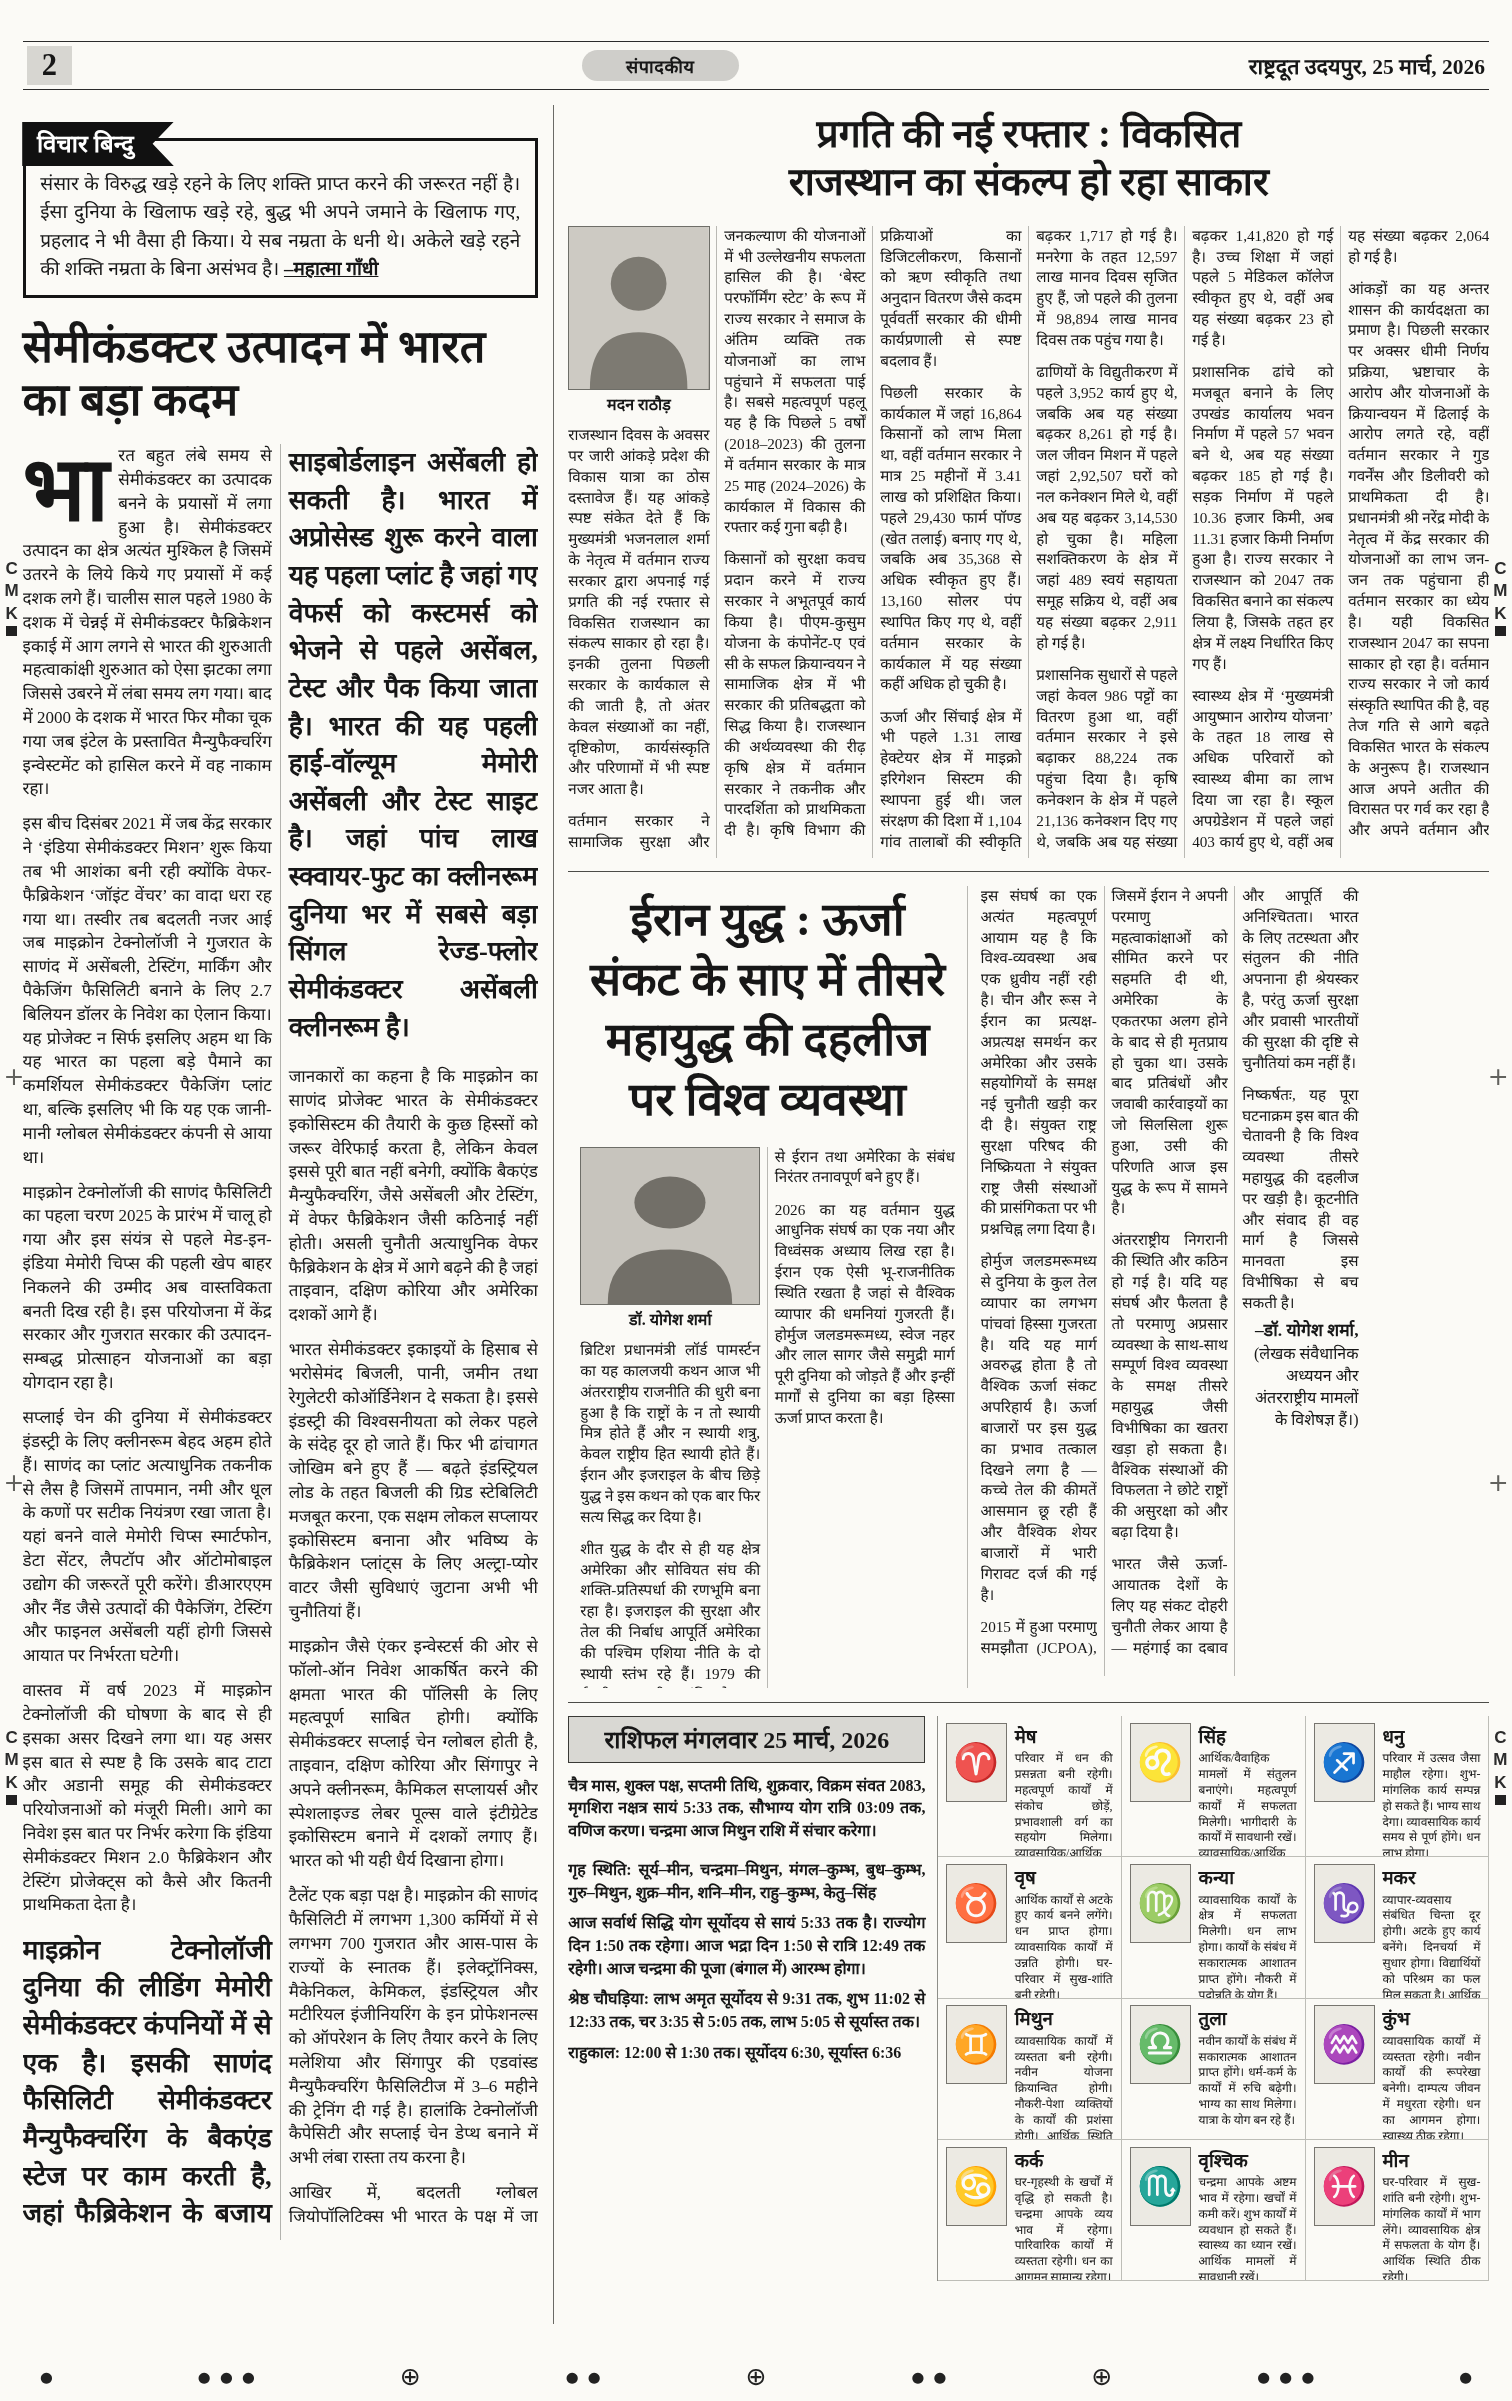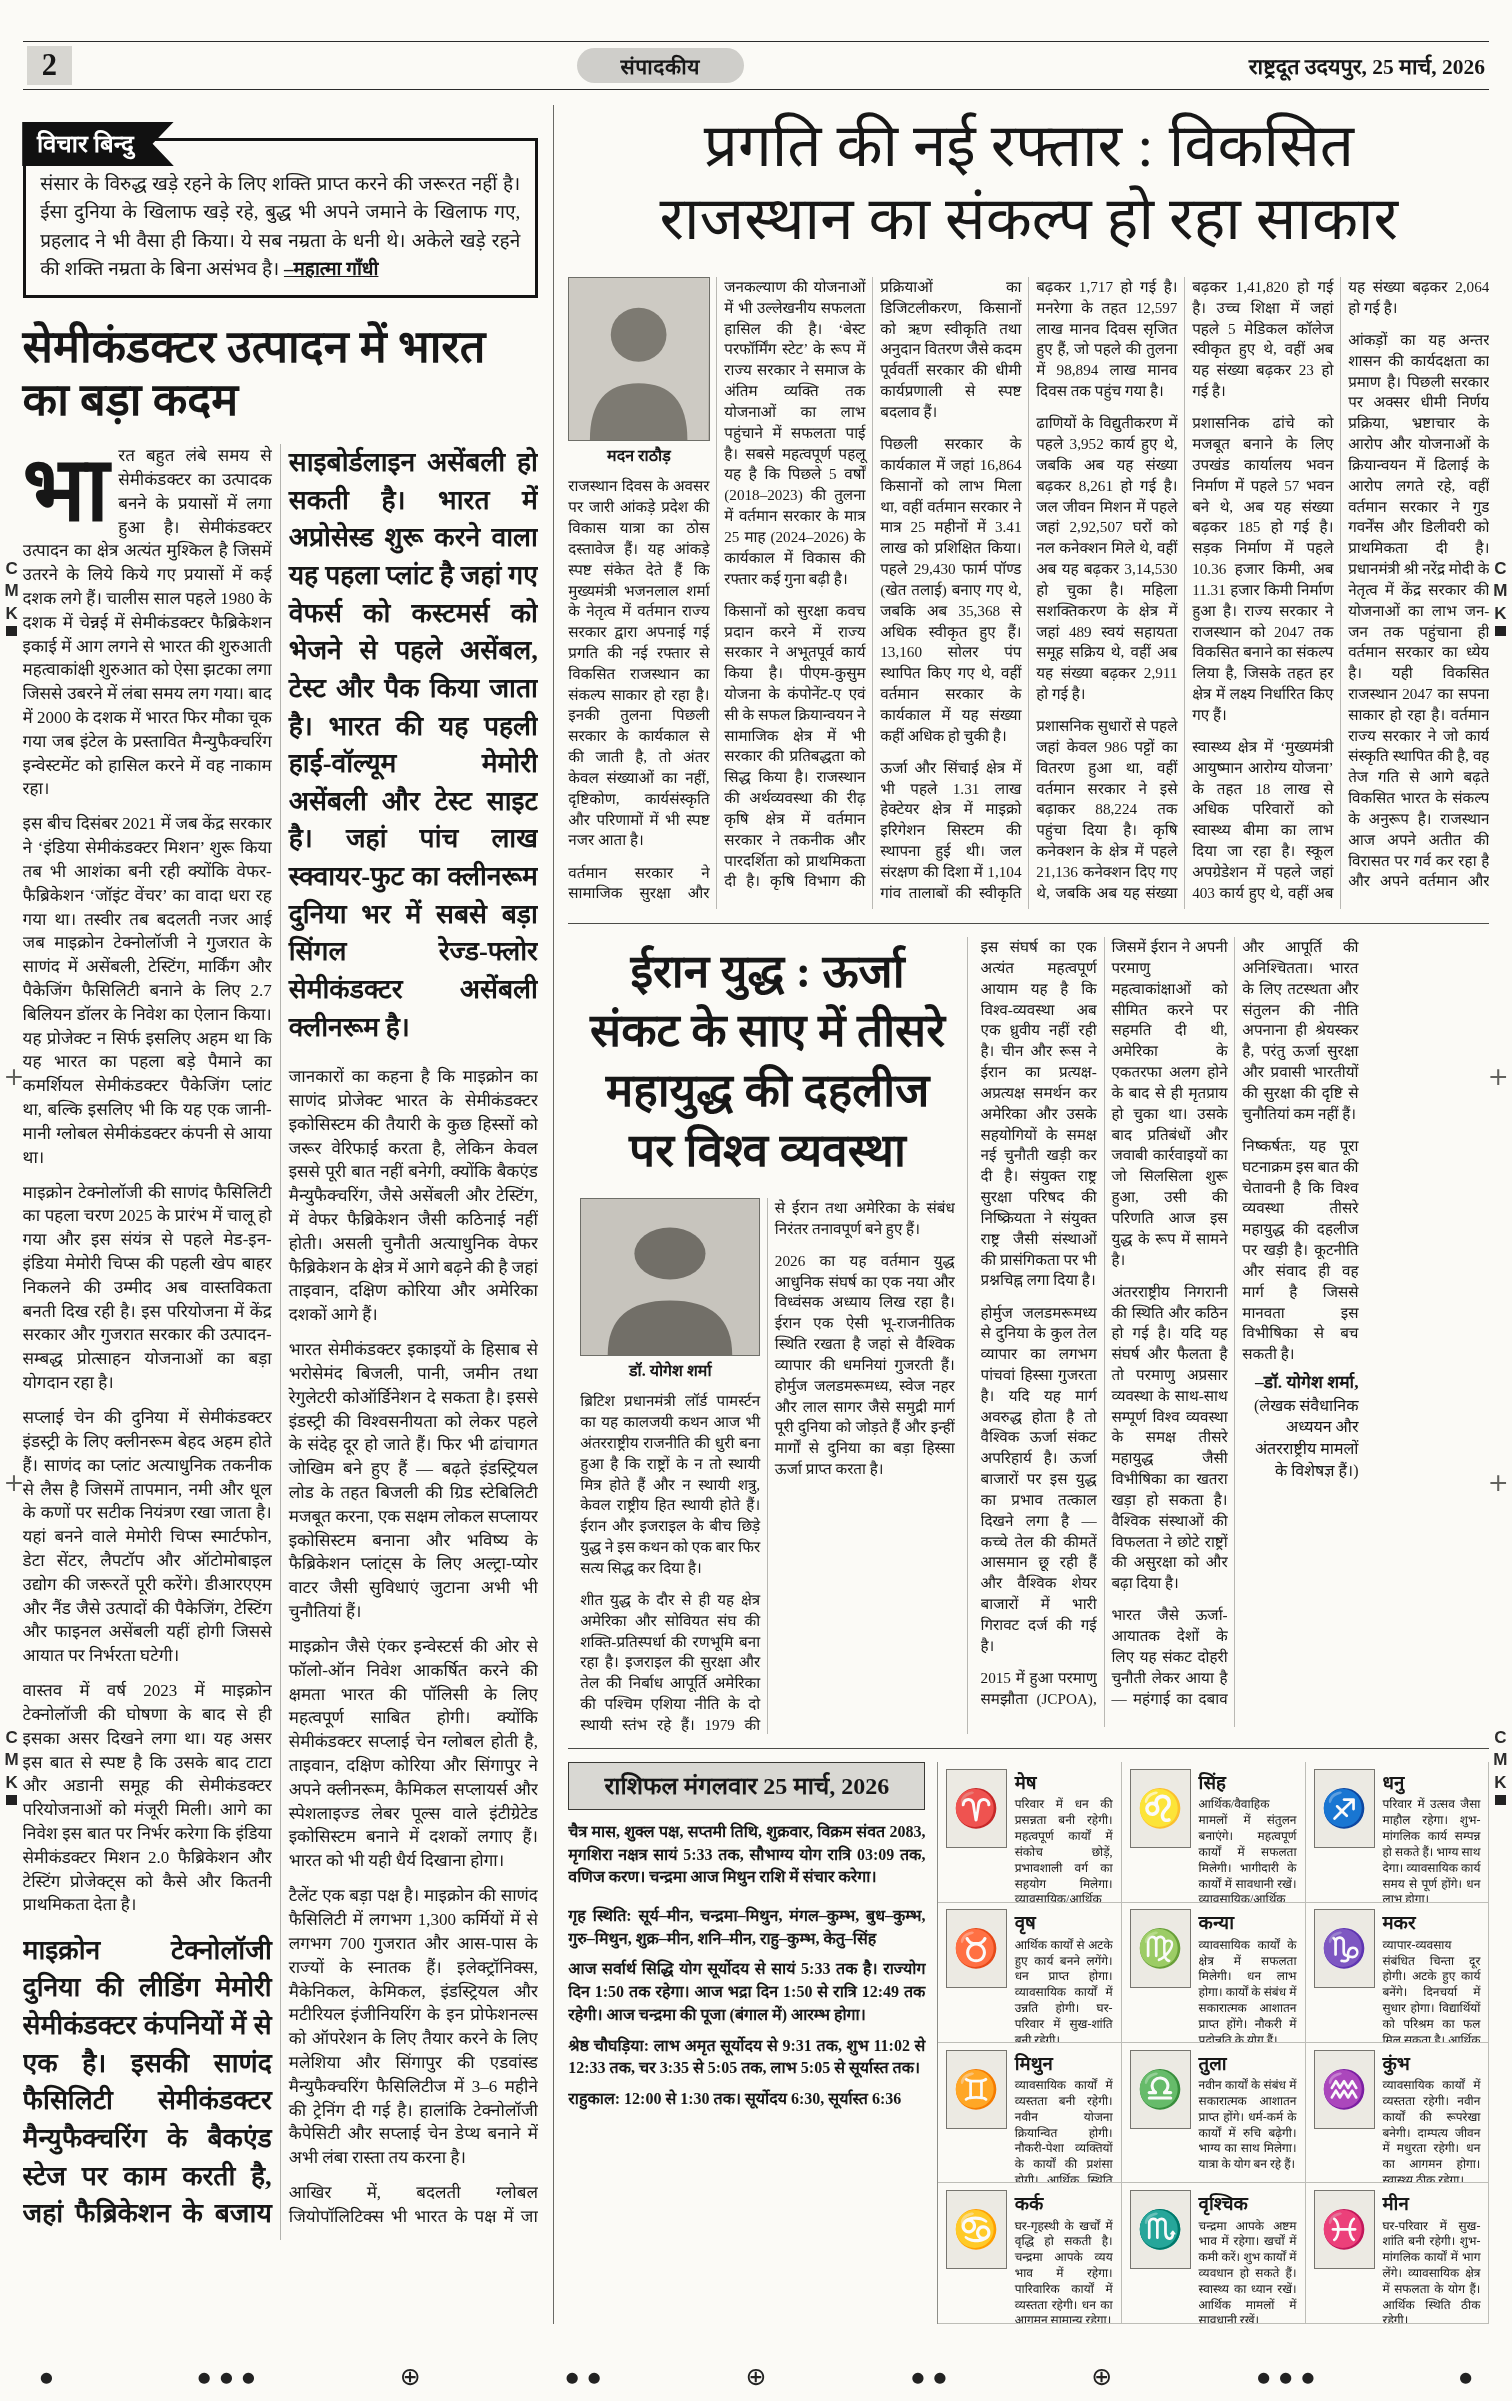--- a/index.html
+++ b/index.html
@@ -10,21 +10,21 @@
     font-family: "Liberation Serif", "DejaVu Serif", serif; overflow: hidden;
   }
   
   header.masthead {
     margin: 41px 22.6px 0; height: 49px; display: flex; align-items: center;
     border-top: 1.7px solid #2b2b2b; border-bottom: 1.7px solid #2b2b2b; padding: 3.4px 4.5px;
   }
   .pagenum { font-size: 30.5px; font-weight: bold; background:#d7d6d1; padding: 1.1px 14.7px; line-height: 1.2; }
   .section-pill {
     margin: 0 auto; background:#cfceca; border-radius: 26px; padding: 3.4px 44px;
-    font-size: 21px; font-weight: bold; letter-spacing: 0.6px;
+    font-size: 18px; font-weight: bold; letter-spacing: 0.6px;
   }
   .dateline { font-size: 21.5px; font-weight: bold; }
   
   .content { display: flex; margin: 14.7px 22.6px 0; height: 2219px; }
   .leftcol { width: 531px; flex: none; padding-right: 14.7px; border-right: 1.1px solid #6a6a66; }
   .rightcol { flex: 1; padding-left: 14.7px; display: flex; flex-direction: column; }
   
   .vichar { border: 3.4px solid #141414; position: relative; padding: 29px 14.7px 11.3px; margin-top: 33px; }
   .ribbon {
     position: absolute; top: -19px; left: -3.4px; background: #111; color: #fff;
@@ -38,21 +38,21 @@
   .semi-body {
     height: 1796px; column-count: 2; column-gap: 17px; column-rule: 0.6px solid #b3b3ae;
     column-fill: auto; font-size: 17px; line-height: 1.4; text-align: justify; overflow: hidden;
   }
   .semi-body p, .plist p { margin: 0 0 11.3px; }
   .dropcap { float: left; font-size: 90px; line-height: 0.85; font-weight: bold; padding: 8px 9px 0 0; }
   .inset { font-size: 26.5px; font-weight: bold; line-height: 1.42; margin: 14.7px 0 19px; text-align: justify; }
   .byline { text-align: right; font-weight: bold; font-size: 17.5px; margin-top: 5.6px; }
   .byline .b2 { display: block; font-weight: normal; font-size: 16px; }
   
-  .pragati .big-head { text-align: center; font-size: 60px; line-height: 1.22; font-weight: 400; margin: 5.6px 0 20.3px; }
+  .pragati .big-head { text-align: center; font-size: 39px; line-height: 1.22; font-weight: 700; margin: 5.6px 0 20.3px; }
   .pragati-body {
     height: 632px; column-count: 6; column-gap: 14.7px; column-rule: 0.6px solid #b9b8b3;
     column-fill: auto; font-size: 15.2px; line-height: 1.37; text-align: justify; overflow: hidden;
   }
   figure.photo { margin: 0 0 9px; break-inside: avoid; }
   figure.photo .ph { width: 100%; border: 1.1px solid #6e6e68; display: block; background: linear-gradient(#d8d5cf, #a8a49c); }
   figure.photo figcaption { text-align: center; font-weight: bold; font-size: 16px; margin-top: 4.5px; }
   .rule-h { border-top: 1.7px solid #4c4c48; margin: 13.6px 0; }
   
   .iran { display: flex; height: 802px; overflow: hidden; }

